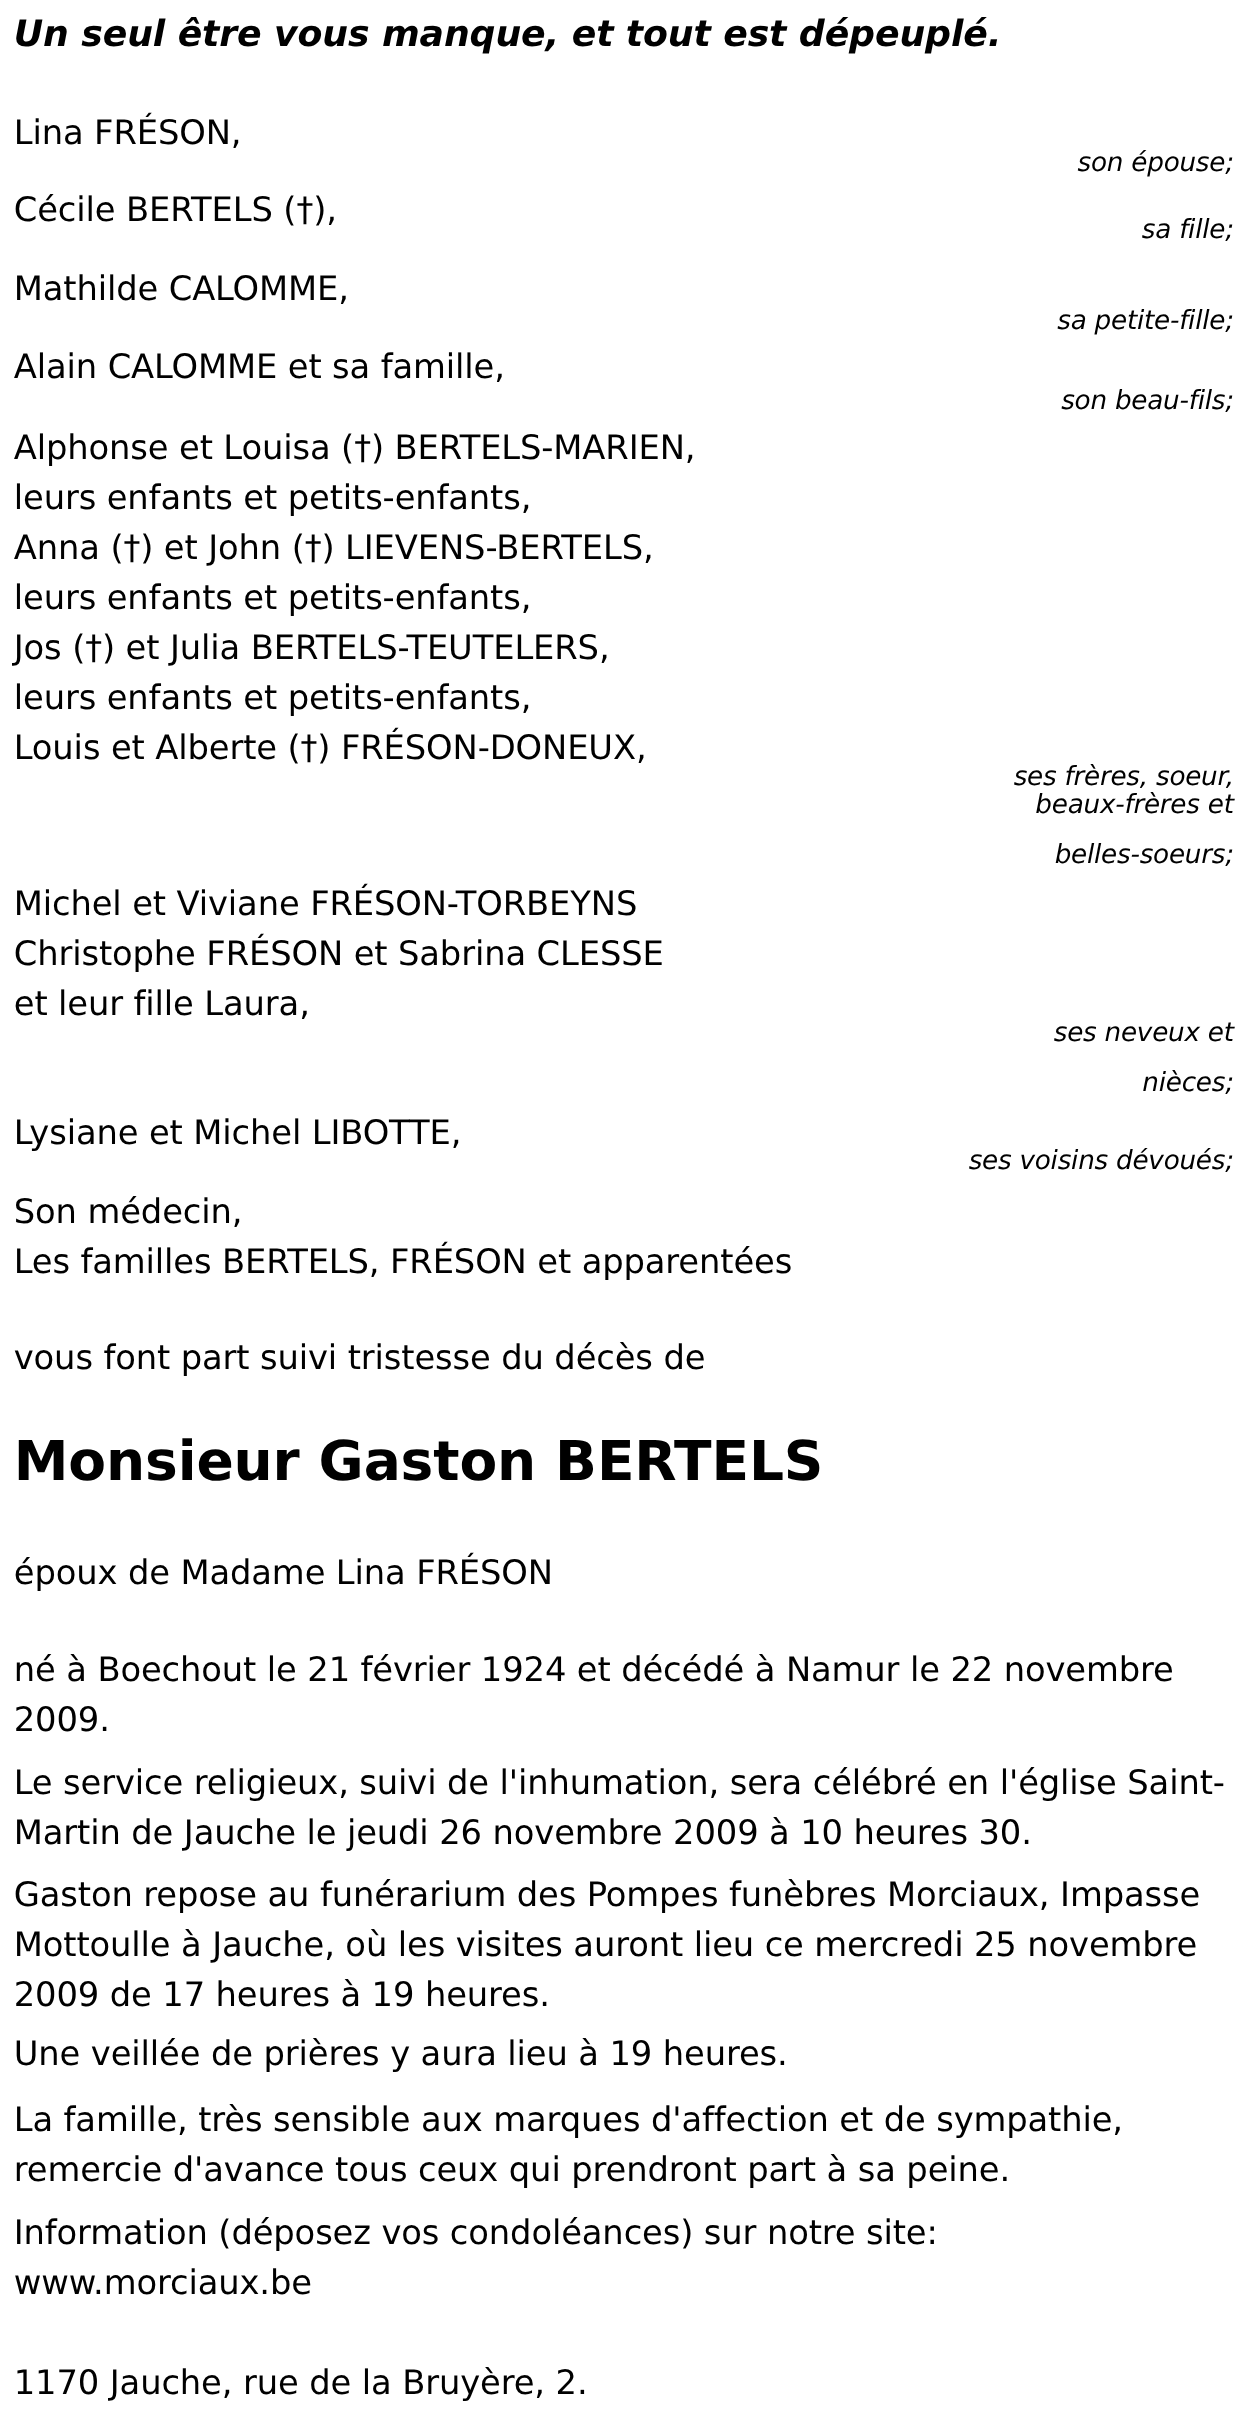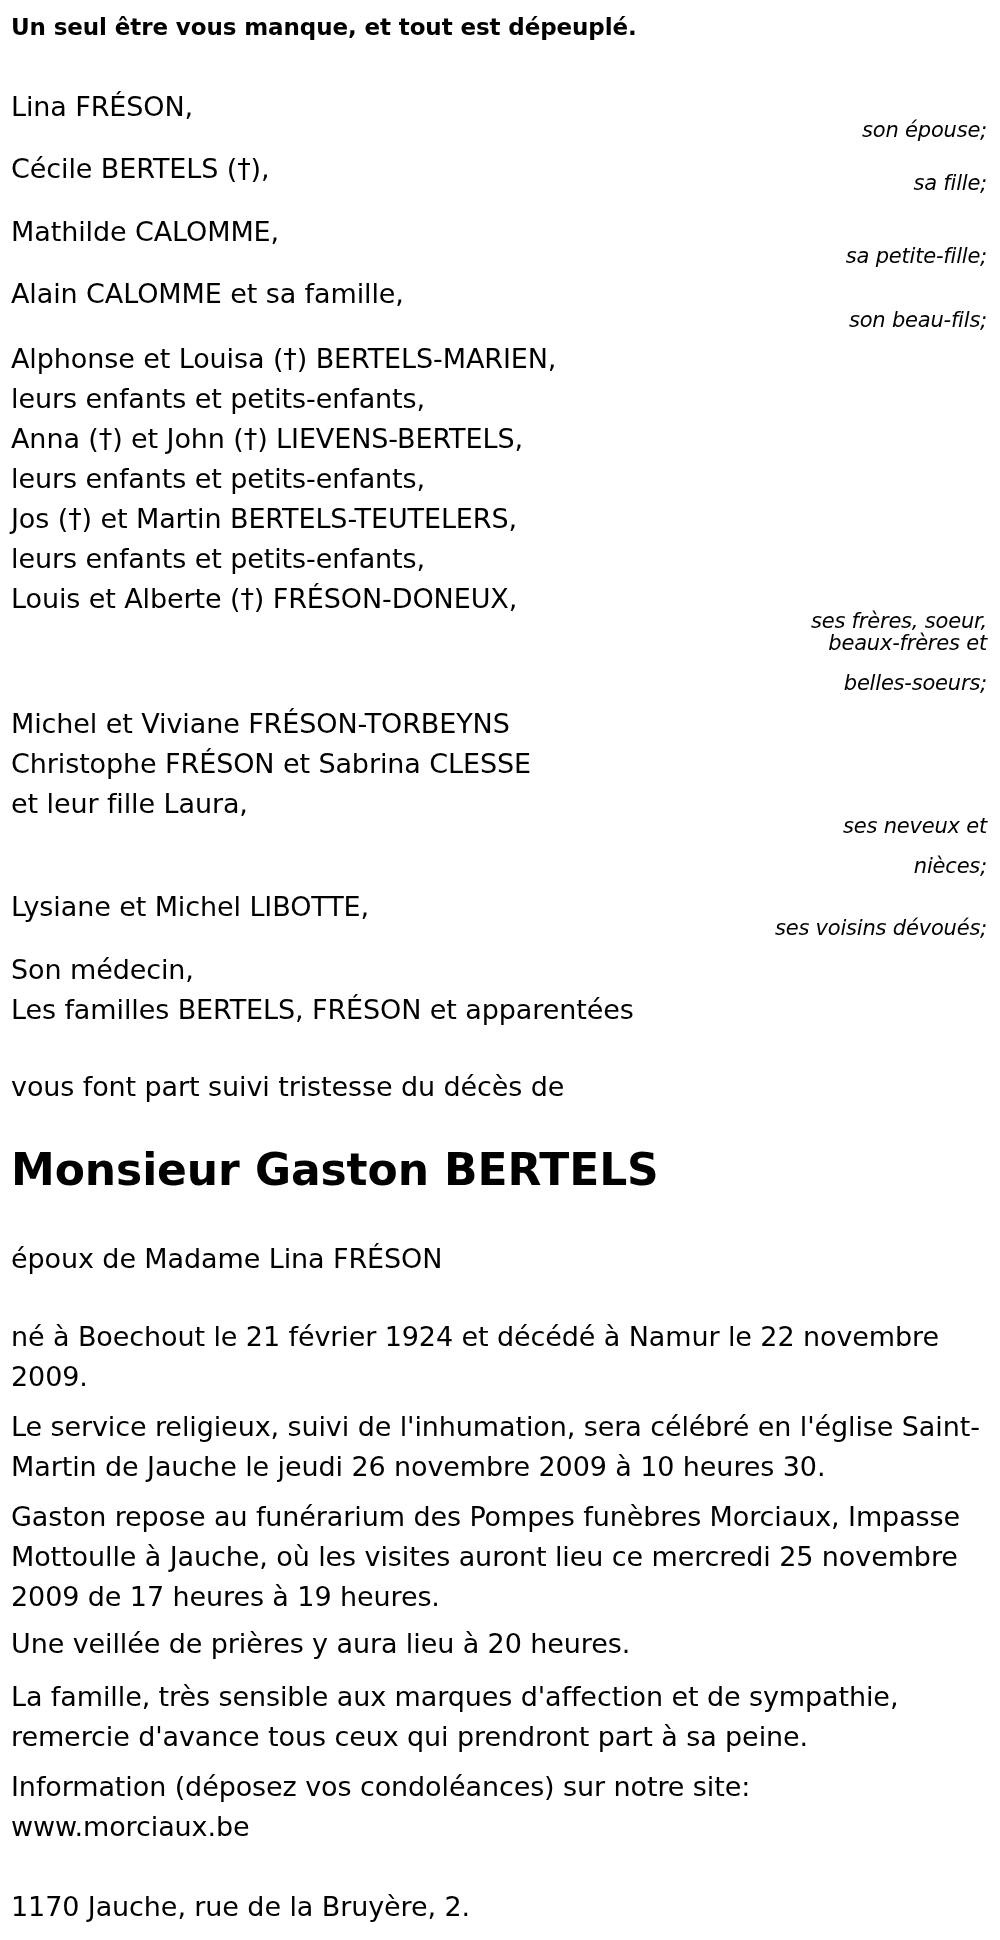--- a/index.html
+++ b/index.html
@@ -10,21 +10,21 @@
     .ln {
       position: absolute; left: 11px; white-space: nowrap;
       font-size: 27px; line-height: 30px; height: 30px;
       letter-spacing: -0.1px;
     }
     .rt {
       position: absolute; right: 13px; white-space: nowrap; text-align: right;
       font-size: 21px; line-height: 26px; height: 26px; font-style: italic;
       letter-spacing: -0.2px;
     }
-    .title { font-weight: bold; font-size: 23px; }
+    .title { font-weight: bold; font-size: 29px; font-style: italic; }
     .name { font-weight: bold; font-size: 44px; line-height: 40px; height: 40px; }
     b { font-weight: normal; }
   </style>
 </head>
 <body>
 
 <div class="ln title" style="top:12px">Un seul être vous manque, et tout est dépeuplé.</div>
 
 <div class="ln" style="top:92px">Lina FRÉSON,</div>
 <div class="rt" style="top:117px">son épouse;</div>
@@ -35,21 +35,21 @@
 <div class="ln" style="top:217px">Mathilde CALOMME,</div>
 <div class="rt" style="top:243px">sa petite-fille;</div>
 
 <div class="ln" style="top:279px">Alain CALOMME et sa famille,</div>
 <div class="rt" style="top:307px">son beau-fils;</div>
 
 <div class="ln" style="top:344px">Alphonse et Louisa (†) BERTELS-MARIEN,</div>
 <div class="ln" style="top:384px">leurs enfants et petits-enfants,</div>
 <div class="ln" style="top:424px">Anna (†) et John (†) LIEVENS-BERTELS,</div>
 <div class="ln" style="top:464px">leurs enfants et petits-enfants,</div>
-<div class="ln" style="top:504px">Jos (†) et Martin BERTELS-TEUTELERS,</div>
+<div class="ln" style="top:504px">Jos (†) et Julia BERTELS-TEUTELERS,</div>
 <div class="ln" style="top:544px">leurs enfants et petits-enfants,</div>
 <div class="ln" style="top:584px">Louis et Alberte (†) FRÉSON-DONEUX,</div>
 <div class="rt" style="top:608px">ses frères, soeur,</div>
 <div class="rt" style="top:630px">beaux-frères et</div>
 <div class="rt" style="top:670px">belles-soeurs;</div>
 
 <div class="ln" style="top:709px">Michel et Viviane FRÉSON-TORBEYNS</div>
 <div class="ln" style="top:749px">Christophe FRÉSON et Sabrina CLESSE</div>
 <div class="ln" style="top:789px">et leur fille Laura,</div>
 <div class="rt" style="top:813px">ses neveux et</div>
@@ -70,21 +70,21 @@
 <div class="ln" style="top:1322px">né à Boechout le 21 février 1924 et décédé à Namur le 22 novembre</div>
 <div class="ln" style="top:1362px">2009.</div>
 
 <div class="ln" style="top:1412px">Le service religieux, suivi de l'inhumation, sera célébré en l'église Saint-</div>
 <div class="ln" style="top:1452px"><span>Martin de Jauche </span><b>le jeudi 26 novembre 2009 à 10 heures 30.</b></div>
 
 <div class="ln" style="top:1502px"><b>Gaston</b><span> repose au funérarium des Pompes funèbres Morciaux, Impasse</span></div>
 <div class="ln" style="top:1542px">Mottoulle à Jauche, où les visites auront lieu ce mercredi 25 novembre</div>
 <div class="ln" style="top:1582px">2009 de 17 heures à 19 heures.</div>
 
-<div class="ln" style="top:1629px">Une veillée de prières y aura lieu à 20 heures.</div>
+<div class="ln" style="top:1629px">Une veillée de prières y aura lieu à 19 heures.</div>
 
 <div class="ln" style="top:1682px">La famille, très sensible aux marques d'affection et de sympathie,</div>
 <div class="ln" style="top:1722px">remercie d'avance tous ceux qui prendront part à sa peine.</div>
 
 <div class="ln" style="top:1772px">Information (déposez vos condoléances) sur notre site:</div>
 <div class="ln" style="top:1812px">www.morciaux.be</div>
 
 <div class="ln" style="top:1892px">1170 Jauche, rue de la Bruyère, 2.</div>
 
 </body></html>

